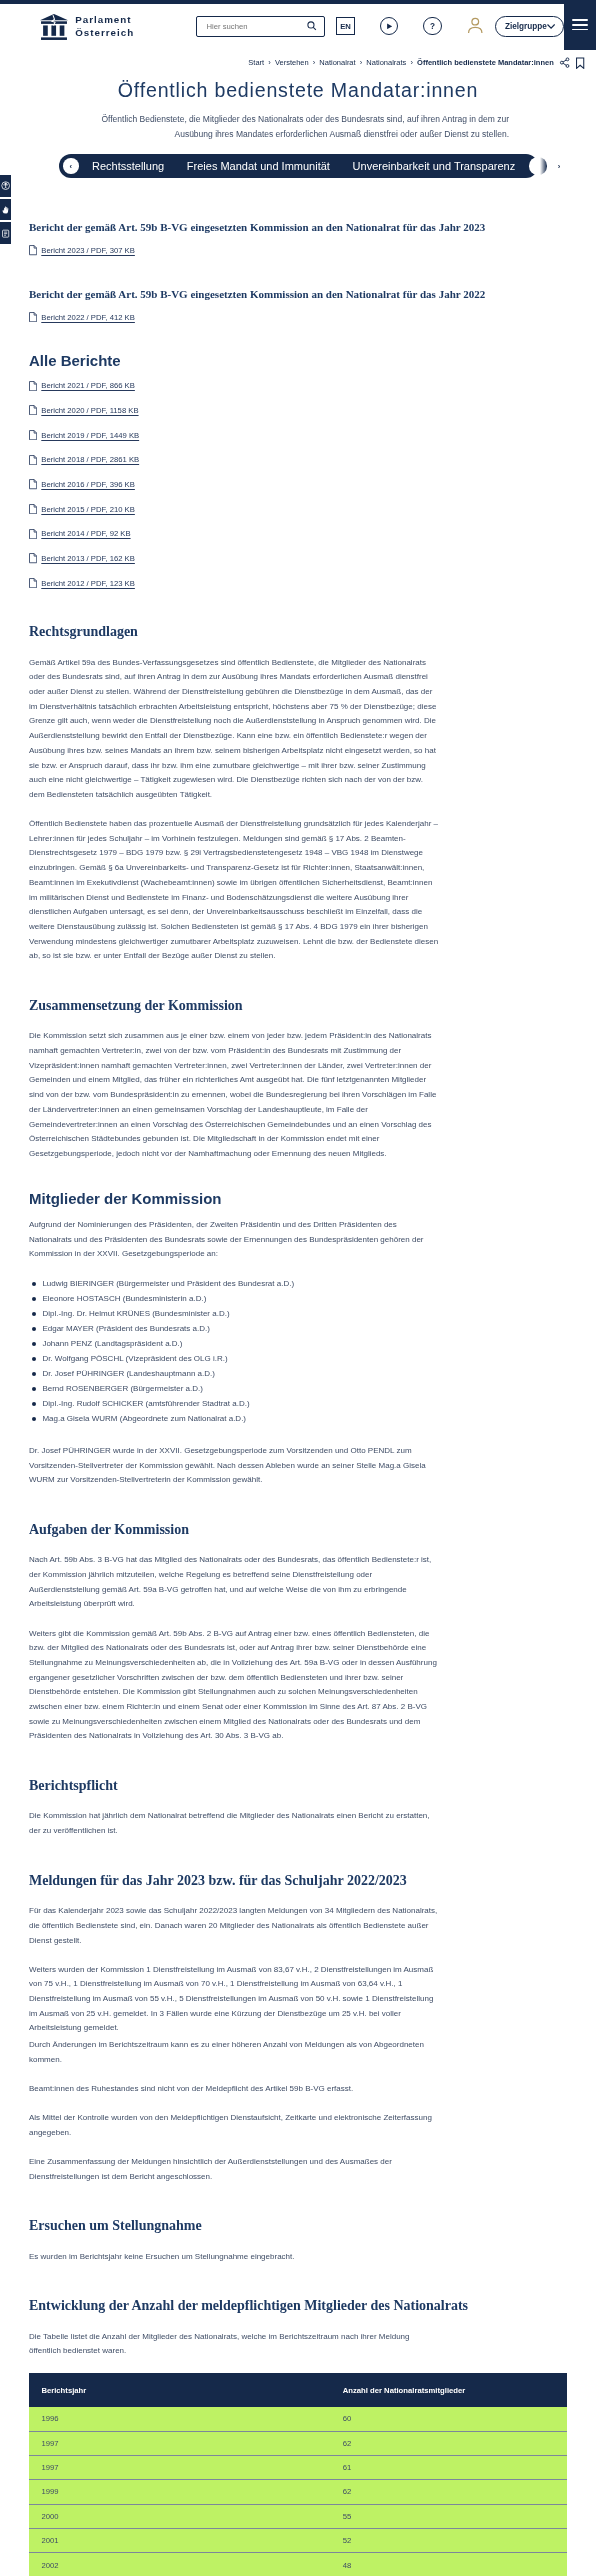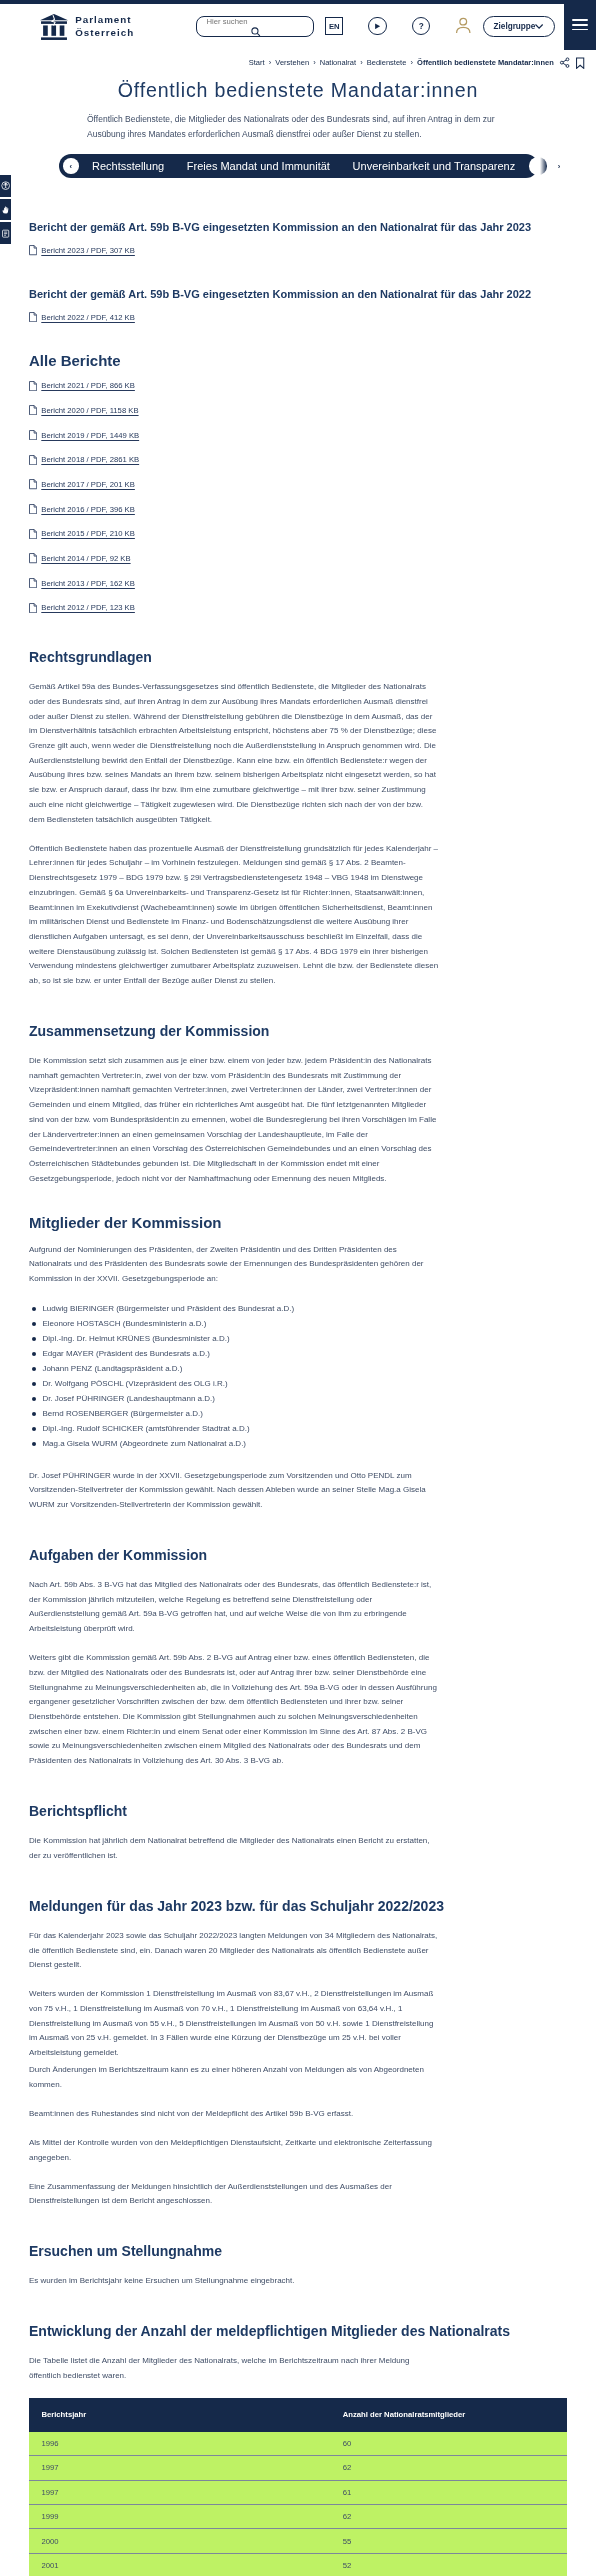--- a/index.html
+++ b/index.html
@@ -19,50 +19,50 @@
     font-family:"Liberation Sans", sans-serif;
     color:var(--text);
     position:relative;
   }
   
   .topstrip{height:3.6px;background:var(--navy);}
   header.site{position:relative;height:46px;display:flex;align-items:center;padding:0 41px 0 40px;}
   .logo{display:flex;align-items:center;gap:7.2px;}
   .logo svg{display:block;}
   .logo-text{color:var(--navy);font-size:9.8px;font-weight:bold;letter-spacing:1px;line-height:1.25;}
-  .search-pill{margin-left:62px;display:flex;align-items:center;border:1px solid var(--navy);border-radius:8px;height:21.6px;width:149px;padding:0 7.2px 0 9.3px;flex-direction:column;}
+  .search-pill{margin-left:62px;display:flex;align-items:center;border:1px solid var(--navy);border-radius:2px;height:21.6px;width:149px;padding:0 7.2px 0 9.3px;}
   .search-pill input{border:0;outline:0;flex:1;font-size:7.7px;color:var(--navy);font-family:inherit;background:transparent;}
   .hdr-icons{display:flex;align-items:flex-start;gap:25px;margin-left:11.3px;}
   .sq{width:18.5px;height:18.5px;border:1px solid var(--navy);display:flex;align-items:center;justify-content:center;color:var(--navy);font-weight:bold;font-size:7.7px;}
   .circ{width:18.5px;height:18.5px;border:1px solid var(--navy);border-radius:50%;display:flex;align-items:center;justify-content:center;color:var(--navy);font-weight:bold;font-size:8.2px;}
   .zielgruppe{margin-left:11.3px;display:flex;align-items:center;justify-content:flex-start;border:1px solid var(--navy);border-radius:11.3px;height:21.6px;width:111px;padding:0 8.2px 0 9.3px;color:var(--navy);font-size:8.2px;font-weight:bold;}
   .menu-block{position:absolute;right:0;top:-3.6px;bottom:0;width:32px;background:var(--navy);display:flex;align-items:center;justify-content:center;cursor:pointer;}
   .menu-block .bars{width:15.5px;}
   .menu-block .bars div{height:1.5px;background:#fff;margin:3.1px 0;border-radius:1px;}
   
   .a11y-rail{position:absolute;left:0;top:175px;width:11.3px;display:flex;flex-direction:column;gap:2.1px;}
   .a11y-rail .rtool{height:21.6px;background:var(--navy);display:flex;align-items:center;justify-content:center;overflow:hidden;cursor:pointer;}
   
   .crumbrow{display:flex;justify-content:flex-end;align-items:center;gap:5.2px;padding:7.2px 10.3px 3.1px 0;}
   .breadcrumb{display:flex;align-items:center;flex-wrap:wrap;font-size:7.5px;color:var(--navy);}
   .breadcrumb span{white-space:nowrap;}
   .breadcrumb span:not(:last-of-type)::after{content:"›";margin:0 4.1px;color:var(--navy);}
   .breadcrumb span:last-of-type{font-weight:bold;}
   .crumb-ic{color:var(--navy);display:flex;align-items:center;cursor:pointer;}
   
   h1.pagetitle{color:var(--heading);text-align:center;font-size:19.6px;font-weight:500;letter-spacing:0.8px;margin:7.2px 0 9.3px;}
-  .subtitle{max-width:422px;margin:0 auto;text-align:left;font-size:8.5px;line-height:15px;color:var(--text);}
+  .subtitle{max-width:422px;margin:0 auto;text-align:right;font-size:8.5px;line-height:15px;color:var(--text);}
   .tabbar{margin:12.4px auto 0;width:479px;height:24px;background:var(--navy);border-radius:12.4px;display:flex;align-items:center;padding:0 4.6px;gap:4.1px;}
   .tab-nav-circ{width:15.5px;height:15.5px;min-width:15.5px;border-radius:50%;background:#fff;color:var(--navy);display:flex;align-items:center;justify-content:center;font-weight:bold;font-size:7.7px;cursor:pointer;}
   .tabbar .tab{color:#fff;font-size:11px;white-space:nowrap;padding:0 9.3px;cursor:pointer;}
   .tabbar .tab.active{position:relative;color:var(--navy);font-weight:normal;background:linear-gradient(90deg,#fff 70%,rgba(255,255,255,0));border-radius:8.8px;height:17.5px;display:flex;align-items:center;overflow:hidden;max-width:125px;}
   .tabbar .tab.active::after{content:"";position:absolute;top:0;right:0;bottom:0;width:38%;background:linear-gradient(90deg,rgba(21,41,74,0),var(--navy));}
   
   .content{padding:20.6px 29px 0;}
-  h2.sect{color:var(--heading);font-size:11px;font-weight:bold;line-height:1.35;margin:21.6px 0 10.3px;max-width:515px;}
+  h2.sect{color:var(--heading);font-size:11px;font-weight:bold;line-height:1.35;margin:21.6px 0 10.3px;max-width:515px;font-family:Liberation Serif, serif;}
   h2.big{font-size:14px;margin:33px 0 13.4px;}
   h3.sub{color:var(--heading);font-size:15px;font-weight:bold;margin:28px 0 11.3px;}
   .content p{max-width:410px;font-size:8px;line-height:14.7px;margin:0 0 14.4px;}
   .content p.tight{margin-bottom:2.1px;}
   .pdf-list{list-style:none;margin:0 0 5.2px;}
   .pdf-list li{margin:0 0 12.4px;}
   .pdf-link{display:inline-flex;align-items:center;gap:4.1px;color:var(--link);font-size:7.7px;text-decoration:underline;text-underline-offset:1.5px;cursor:pointer;}
   .pdf-link svg{flex:none;}
   ul.members{list-style:none;margin:3.1px 0 17.5px;max-width:410px;}
   ul.members li{position:relative;padding-left:13.4px;font-size:8px;line-height:15px;color:var(--text);}
@@ -163,21 +163,21 @@
       </svg>
   </div>
 </div>
 
 <div class="crumbrow">
   <nav class="breadcrumb">
 
   <span>Start</span>
       <span>Verstehen</span>
       <span>Nationalrat</span>
-      <span>Bedienstete</span>
+      <span>Nationalrats</span>
       <span>Öffentlich bedienstete Mandatar:innen</span>
     </nav>
   <span class="crumb-ic">
     <svg width="11.3" height="11.3" viewBox="0 0 24 24" fill="none" stroke="#15294a" stroke-width="2">
         <circle cx="18" cy="5" r="3"></circle>
         <circle cx="6" cy="12" r="3"></circle>
         <circle cx="18" cy="19" r="3"></circle>
         <line x1="8.6" y1="10.6" x2="15.4" y2="6.4"></line>
         <line x1="8.6" y1="13.4" x2="15.4" y2="17.6"></line>
       </svg>
@@ -255,27 +255,20 @@
         </a></li>
 
       <li><a class="pdf-link">
         <svg width="8.2" height="10.3" viewBox="0 0 16 20" fill="none" stroke="#26395c" stroke-width="1.6">
             <path d="M1 1 h9 l5 5 v13 h-14 z"></path>
             <path d="M10 1 v5 h5"></path>
           </svg>
         <span>Bericht 2018 / PDF, 2861 KB</span>
         </a></li>
 
-      <li><a class="pdf-link">
-        <svg width="8.2" height="10.3" viewBox="0 0 16 20" fill="none" stroke="#26395c" stroke-width="1.6">
-            <path d="M1 1 h9 l5 5 v13 h-14 z"></path>
-            <path d="M10 1 v5 h5"></path>
-          </svg>
-        <span>Bericht 2017 / PDF, 201 KB</span>
-        </a></li>
 
       <li><a class="pdf-link">
         <svg width="8.2" height="10.3" viewBox="0 0 16 20" fill="none" stroke="#26395c" stroke-width="1.6">
             <path d="M1 1 h9 l5 5 v13 h-14 z"></path>
             <path d="M10 1 v5 h5"></path>
           </svg>
         <span>Bericht 2016 / PDF, 396 KB</span>
         </a></li>
 
       <li><a class="pdf-link">

